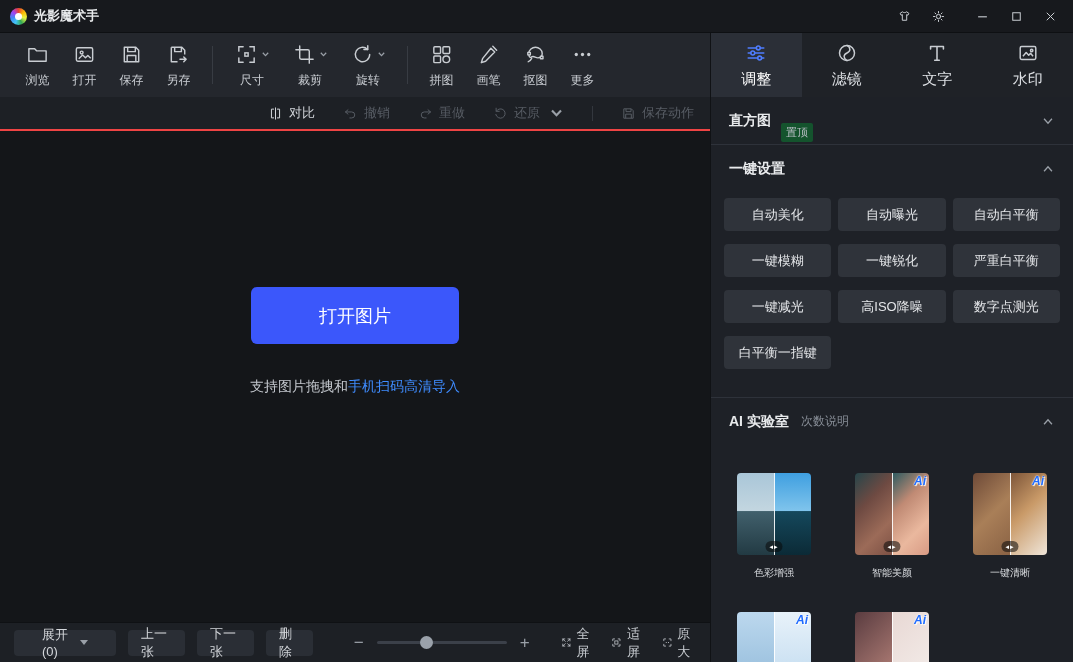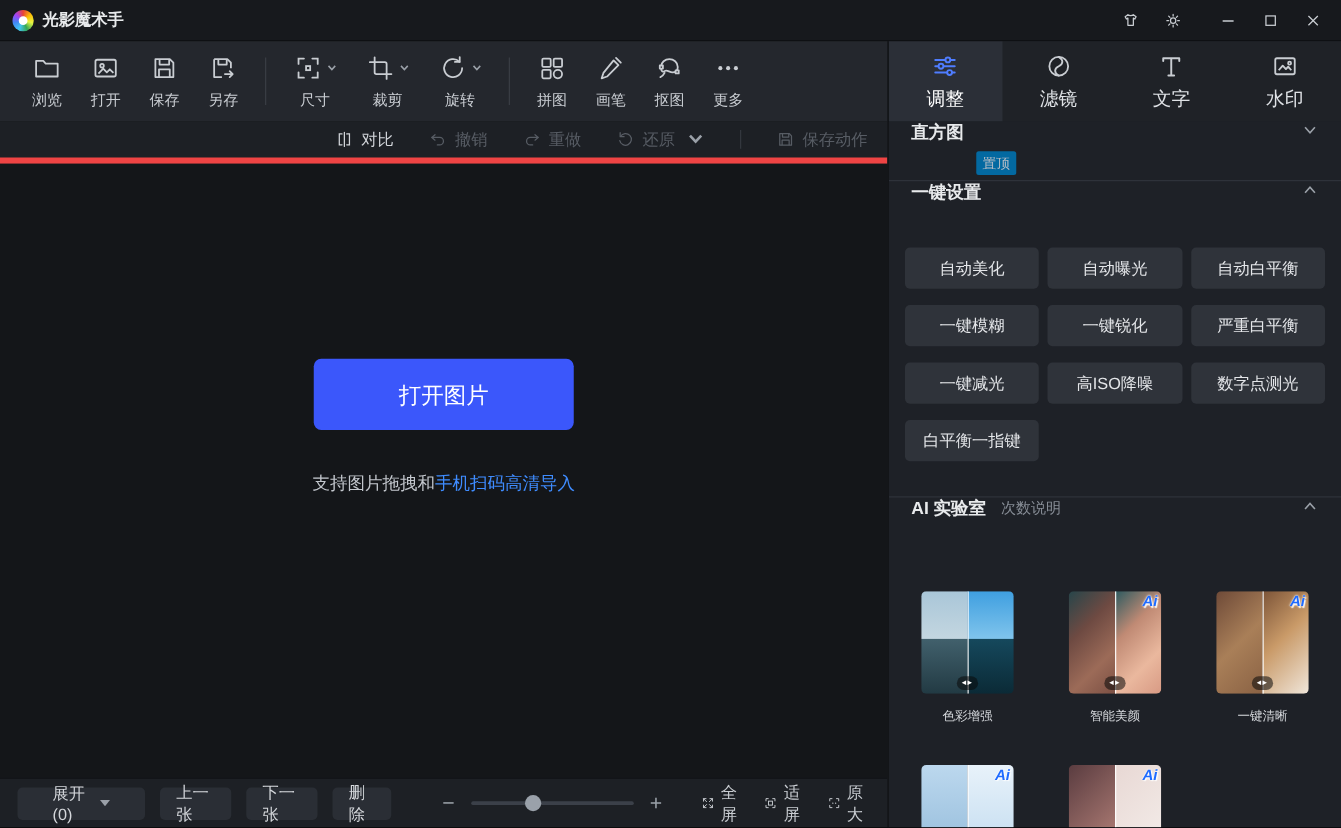--- a/index.html
+++ b/index.html
@@ -26,21 +26,21 @@
   .toolbar { height:64px; background:#24272d; display:flex; align-items:center; padding:0 14px; flex:0 0 auto; }
   .tb-item { display:flex; flex-direction:column; align-items:center; justify-content:center; min-width:47px; height:58px; color:#c9cdd2; font-size:12px; cursor:pointer; border-radius:4px; }
   .tb-icon-row { display:flex; align-items:center; height:26px; }
   .tb-item svg.main { width:23px; height:23px; }
   .tb-item .lbl { margin-top:4px; }
   svg.chev-sm { width:9px; height:9px; margin-left:3px; color:#9aa0a8; }
   .tb-sep { width:1px; height:38px; background:#383c43; margin:0 10px; }
   .tb-item.dd { min-width:58px; }
 
   
-  .subtoolbar { height:34px; background:#1d2025; display:flex; align-items:center; font-size:13px; padding:0 16px; flex:0 0 auto; border-bottom:5px solid #ef4444; }
+  .subtoolbar { height:34px; background:#1d2025; display:flex; align-items:center; font-size:13px; padding:0 16px; flex:0 0 auto; border-bottom:2px solid #ef4444; }
   .st-item { display:flex; align-items:center; gap:6px; margin-left:28px; cursor:pointer; }
   .st-item svg { width:15px; height:15px; }
   .st-on { color:#d2d5da; }
   .st-off { color:#575c64; }
   .st-spacer { flex:1; }
   .st-div { width:1px; height:15px; background:#33373e; margin-left:28px; }
 
   
   .canvas { flex:1; background:#141619; display:flex; flex-direction:column; align-items:center; justify-content:center; padding-bottom:70px; }
   .open-btn { width:208px; height:57px; background:#3b57fb; border:none; border-radius:6px; color:#fff; font-size:18px; cursor:pointer; font-family:inherit; }
@@ -61,23 +61,23 @@
   .view-item svg { width:15px; height:15px; }
 
   
   .tabs { height:64px; display:flex; background:#1f2227; flex:0 0 auto; }
   .tab { flex:1; display:flex; flex-direction:column; align-items:center; justify-content:center; gap:6px; font-size:15px; color:#dfe2e6; cursor:pointer; }
   .tab svg { width:22px; height:22px; color:#c9cdd2; }
   .tab.active { background:#2b2f37; color:#fff; }
   .tab.active svg { color:#4f7dff; }
 
   .panel-content { flex:1; overflow:hidden; }
-  .panel-row { height:47px; display:flex; align-items:flex-start; padding:0 18px; }
+  .panel-row { height:47px; display:flex; align-items:center; padding:0 18px; }
   .row-title { font-size:14px; color:#e8eaec; font-weight:bold; }
-  .pin-badge { margin-left:10px; background:#0369a1; color:#b9bec5; font-size:11px; padding:2px 5px; border-radius:2px; cursor:pointer;margin-top:24px; }
+  .pin-badge { margin-left:10px; background:#14532d; color:#b9bec5; font-size:11px; padding:2px 5px; border-radius:2px; cursor:pointer;margin-top:24px; }
   .row-chev { margin-left:auto; color:#9aa0a8; cursor:pointer; display:flex; }
   .row-chev svg { width:14px; height:14px; }
   .divider { height:1px; background:#2e323a; }
   .subtitle { margin-left:12px; font-size:12px; color:#878d96; font-weight:normal; cursor:pointer; }
 
   .btn-grid { display:grid; grid-template-columns:repeat(3,1fr); gap:13px 7px; padding:6px 13px 0; margin-bottom:28px; }
   .grid-btn { height:33px; background:#2f333a; border-radius:4px; color:#e4e6e9; font-size:13px; display:flex; align-items:center; justify-content:center; cursor:pointer; }
 
   .thumbs-row { display:flex; justify-content:space-between; padding:0 26px; margin-top:28px; }
   .thumb-wrap { width:74px; display:flex; flex-direction:column; align-items:center; }

